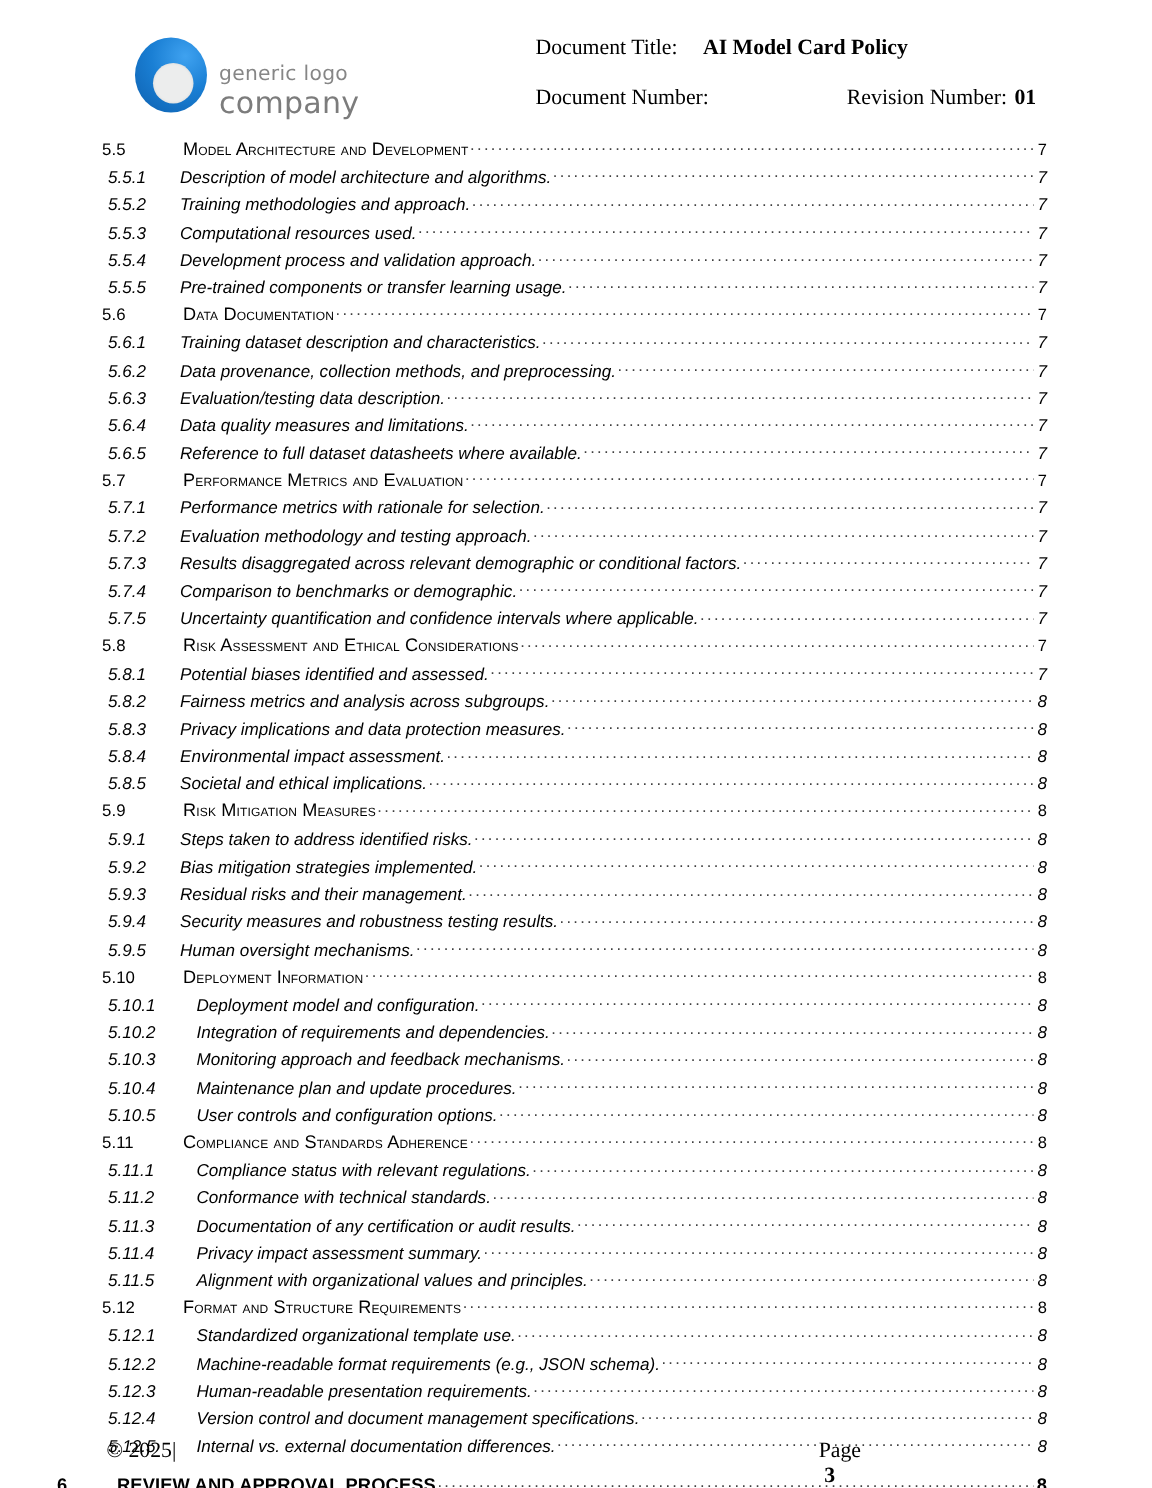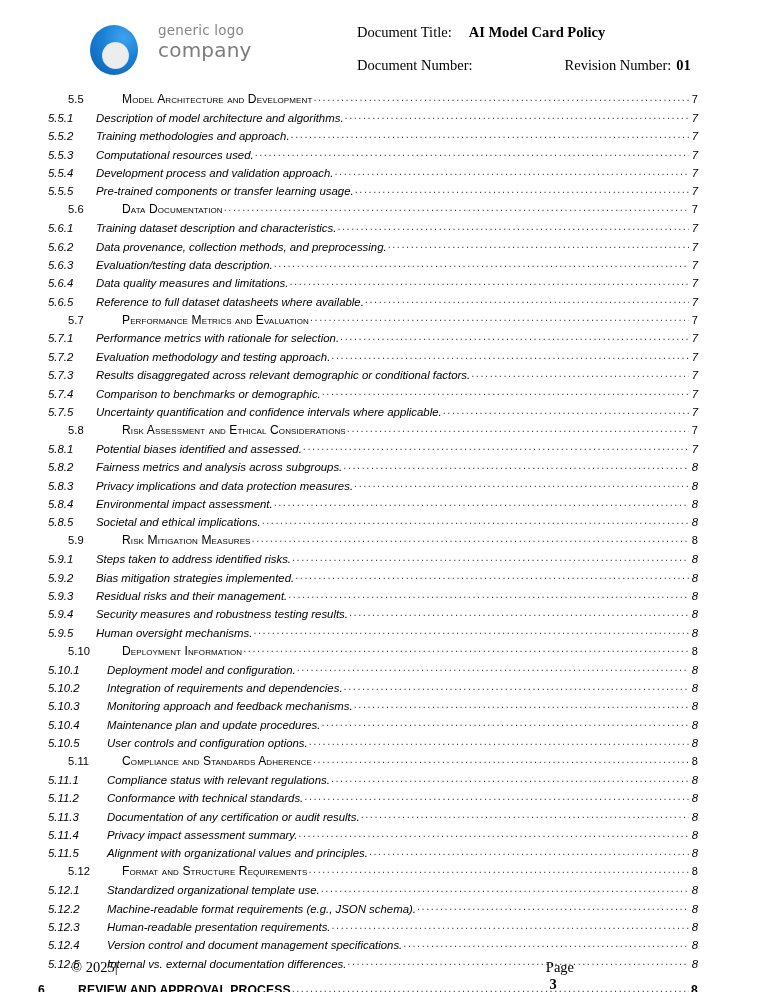--- a/index.html
+++ b/index.html
@@ -33,22 +33,21 @@
     width: 768px;
     height: 92px;
     display: flex;
     align-items: flex-start;
   }
   .logo-block {
     position: absolute;
     left: 88px;
     top: 22px;
     display: flex;
-    align-items: flex-start;
-    gap: 12px;
+    align-items: flex-end;
   }
   .logo-mark {
     position: relative;
     width: 52px;
     height: 56px;
     flex: 0 0 auto;
   }
   .logo-mark .disc {
     position: absolute;
     left: 2px;
@@ -148,21 +147,21 @@
   .lvl2 .num { width: 54px; flex: 0 0 54px; font-size: 11.2px; }
   .lvl2 .label {
     font-variant: small-caps;
     font-size: 12.1px;
     letter-spacing: 0.1px;
   }
 
   
   .lvl3 {
     height: 18.4px;
-    padding-left: 48px;
+    padding-left: 72px;
     font-size: 11.4px;
     font-style: italic;
   }
   .lvl3 .num { width: 48px; flex: 0 0 48px; }
   .lvl3.wide .num { width: 59px; flex: 0 0 59px; }
   .lvl3 .label { }
   .lvl3 .pg { font-style: italic; }
 
   
   .leader {

